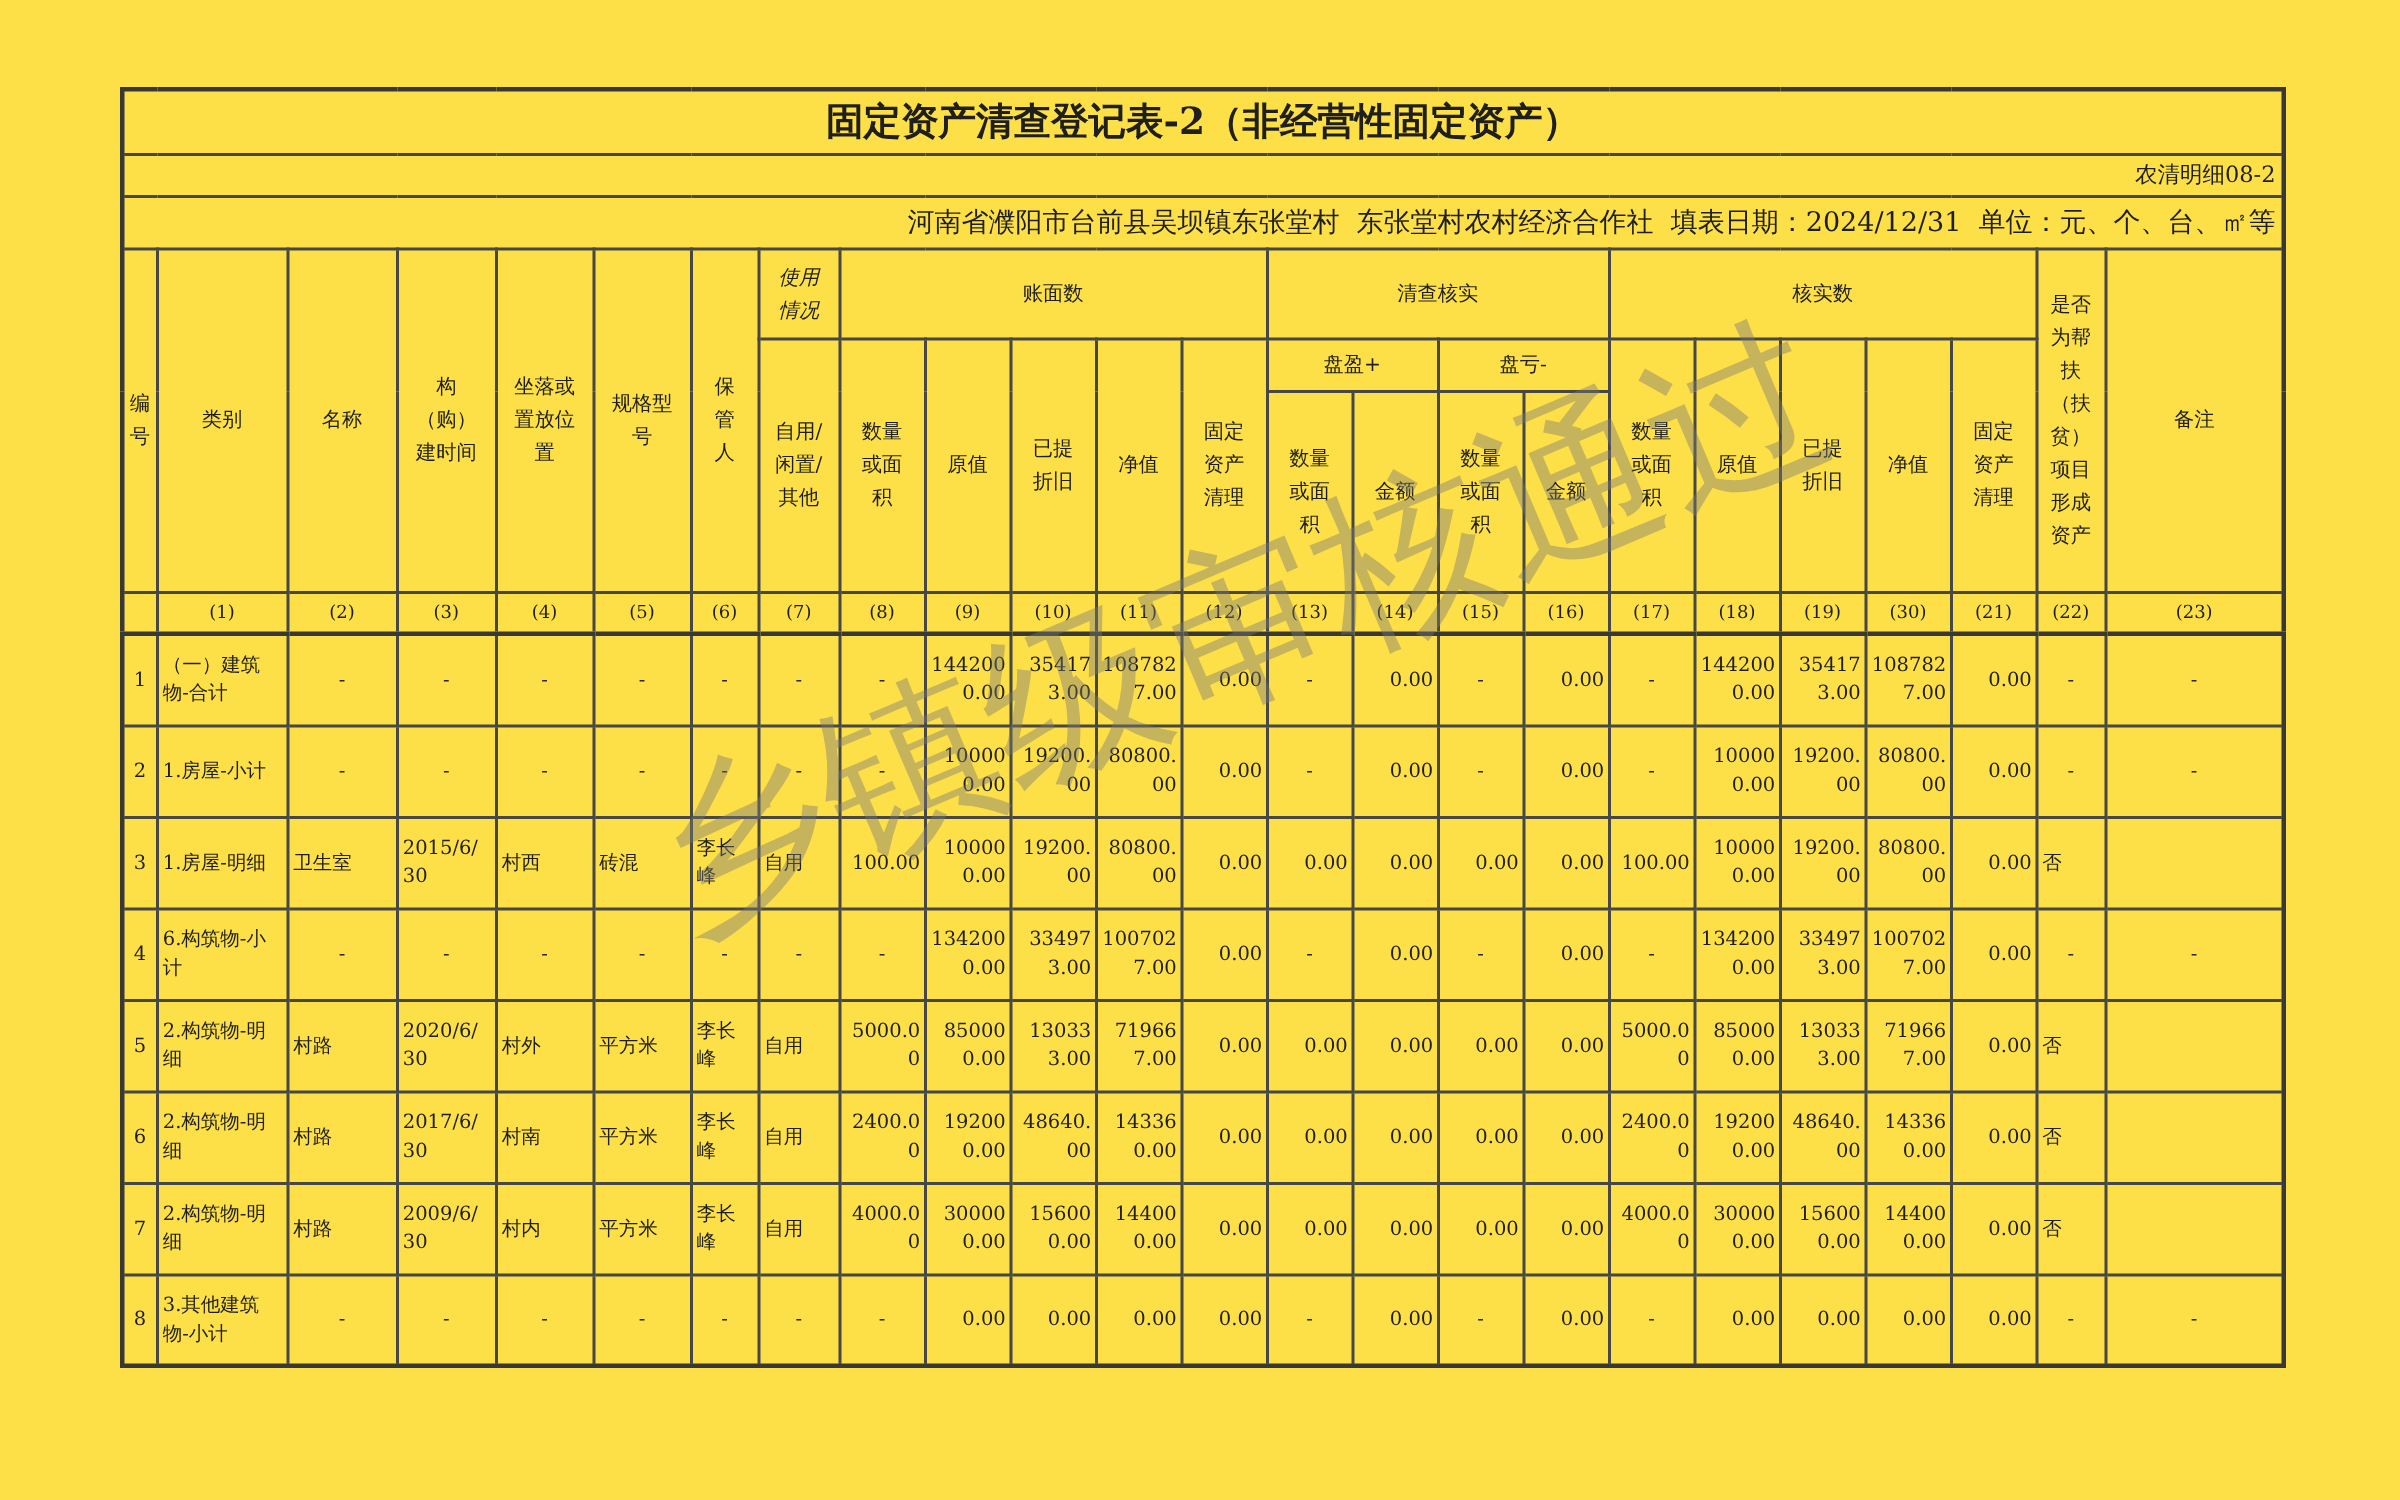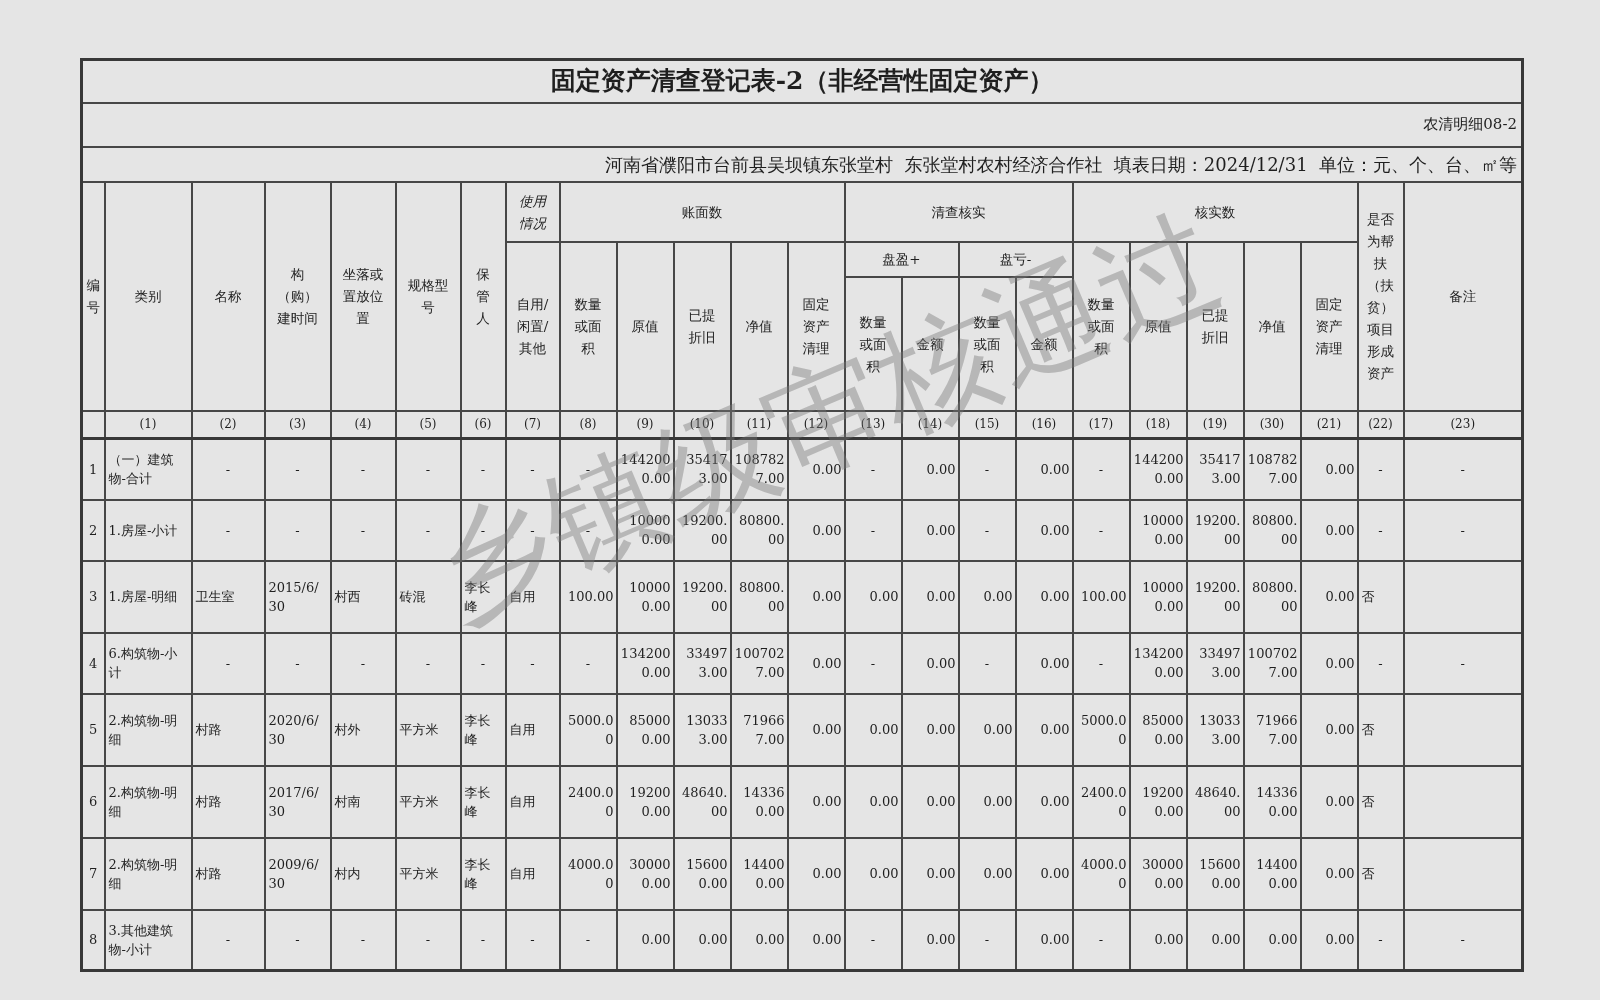--- a/index.html
+++ b/index.html
@@ -1,19 +1,19 @@
 <!DOCTYPE html>
 <html><head>
 <meta charset="utf-8">
 <style>
   html,body{margin:0;padding:0;background:#ffffff;}
   .page{
     position:relative;
     width:1600px;height:1000px;
-    background:#e5e5e5;
+    background:#fde047;
     overflow:hidden;
     font-family:"DejaVu Serif","DejaVu Sans",serif;
     color:#1f1f1f;
   }
   table.form{
     position:absolute;left:80px;top:58px;
     width:1441px;
     table-layout:fixed;
     border-collapse:collapse;
     border:3px solid #383838;
@@ -21,21 +21,21 @@
   table.form td{
     border:2px solid #474747;
     vertical-align:middle;
     font-size:13px;
     line-height:19px;
     overflow:hidden;
   }
   
   tr.band-title{height:43px;}
   tr.band-title td{font-size:25px;font-weight:bold;text-align:center;line-height:28px;}
-  tr.band-code{height:44px;}
+  tr.band-code{height:28px;}
   tr.band-code td{font-size:15px;text-align:right;padding-right:4px;}
   tr.band-info{height:35px;}
   tr.band-info td{font-size:18px;text-align:right;padding-right:4px;white-space:pre;}
   
   tr.hA{height:60px;}
   tr.hB{height:35px;}
   tr.hC{height:134px;}
   tr.hD{height:28px;}
   tr.hA td,tr.hB td,tr.hC td{
     text-align:center;font-size:13.5px;line-height:22px;
@@ -44,21 +44,21 @@
   td.h-wrap{word-break:break-all;}
   td.p10{padding:0 10px;}
   td.p12{padding:0 12px;font-style:italic;}
   td.h-pov{padding:0 5px;line-height:20px;word-break:break-all;}
   td.h-usage{padding:16px 6px;word-break:break-all;}
   
   tr.trow{height:61px;}
   td.c-no{text-align:center;}
   td.c-txt{text-align:left;padding:0 3px;}
   td.c-cat{text-align:left;padding:0 3px;word-break:break-all;}
-  td.c-build{text-align:left;padding:16px 3px;word-break:break-all;margin-top:32px;}
+  td.c-build{text-align:left;padding:0 3px;word-break:break-all;margin-top:32px;}
   td.c-num{text-align:right;padding:0 2px;word-break:break-all;}
   td.c-dash{text-align:center;}
   
   .watermark{
     position:absolute;
     left:440px;top:522px;
     transform:rotate(-23deg);
     transform-origin:0 50%;
     font-size:118px;
     line-height:118px;

